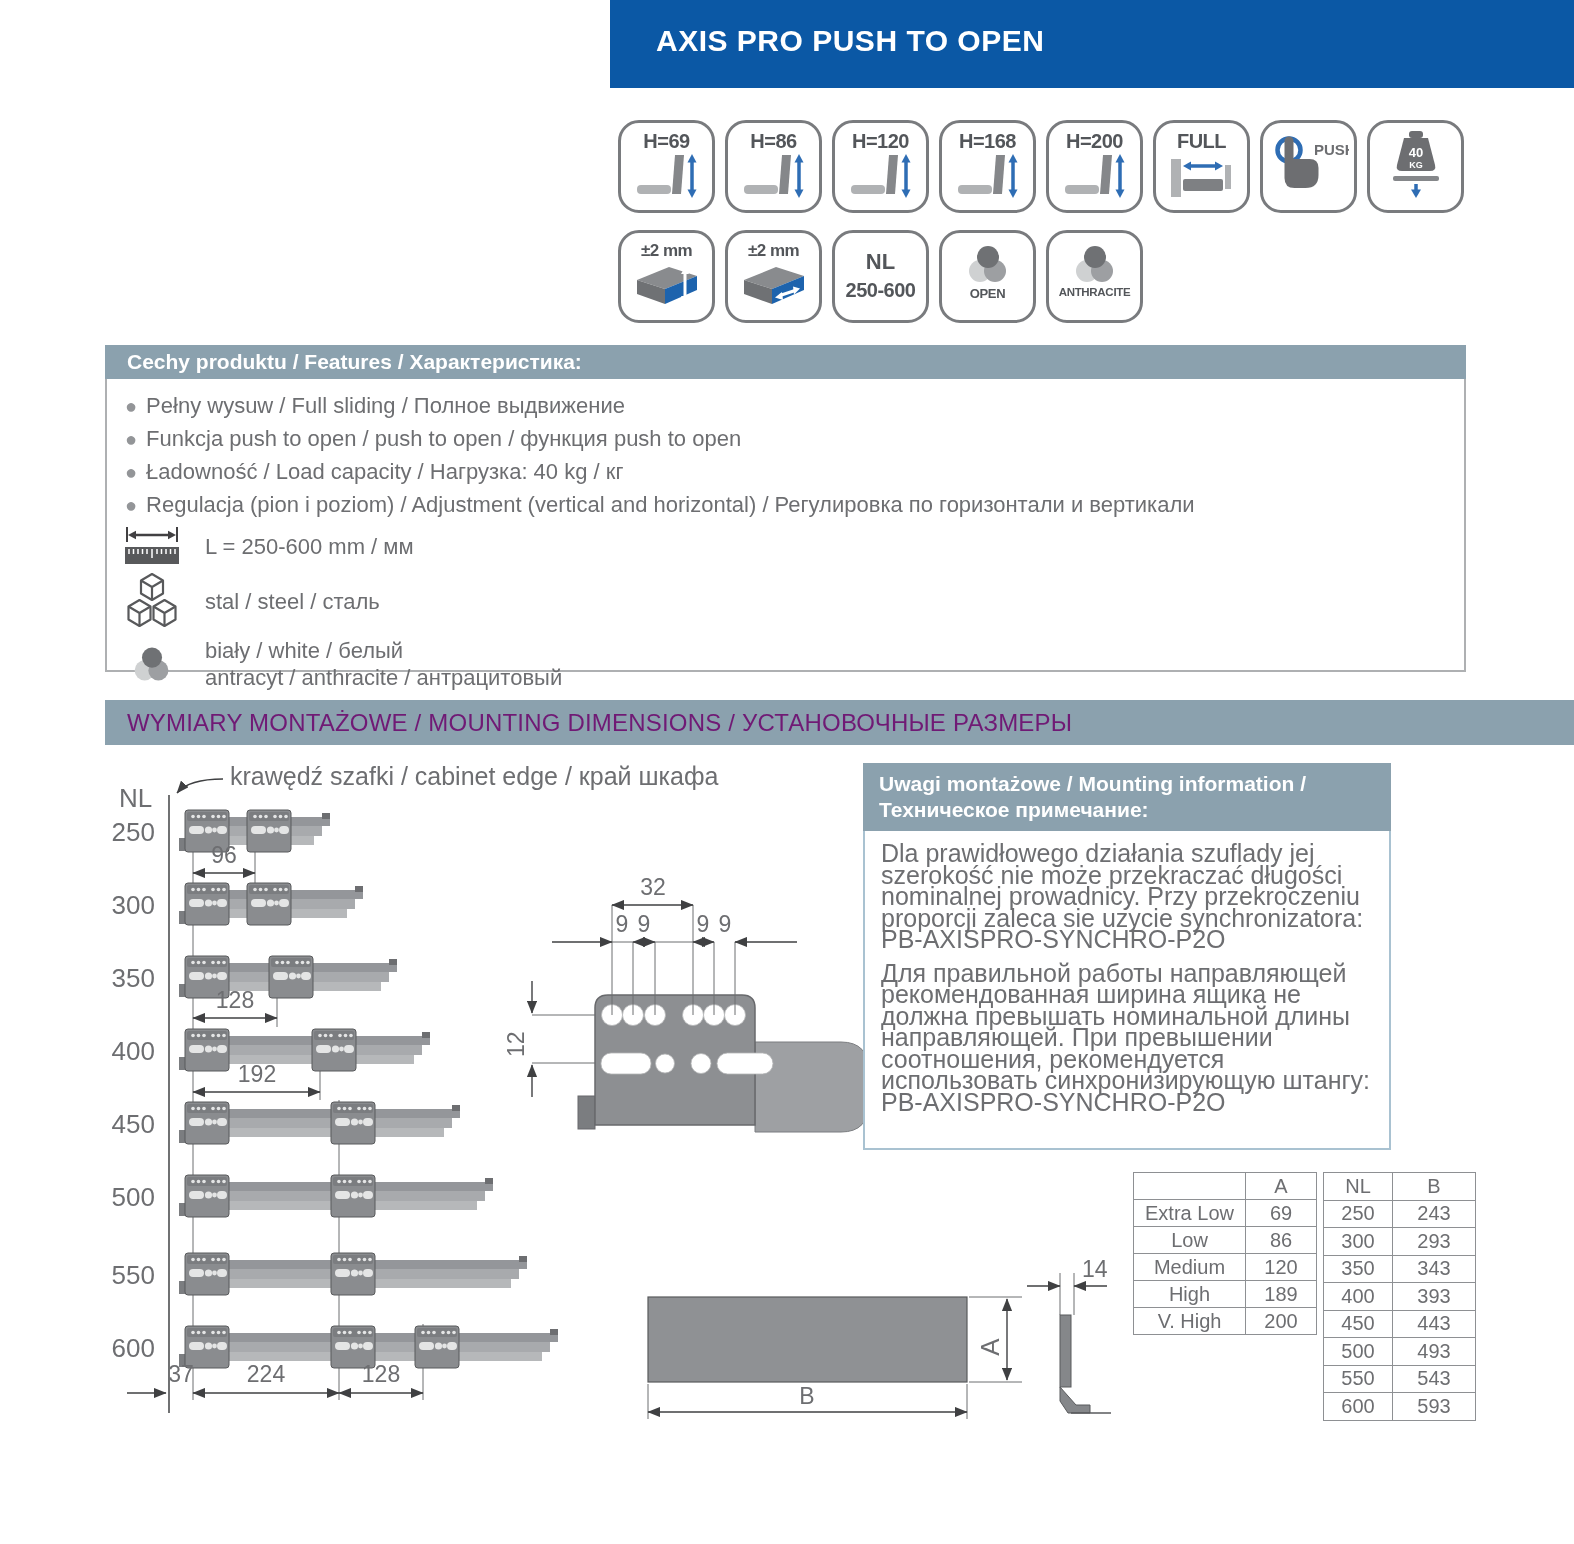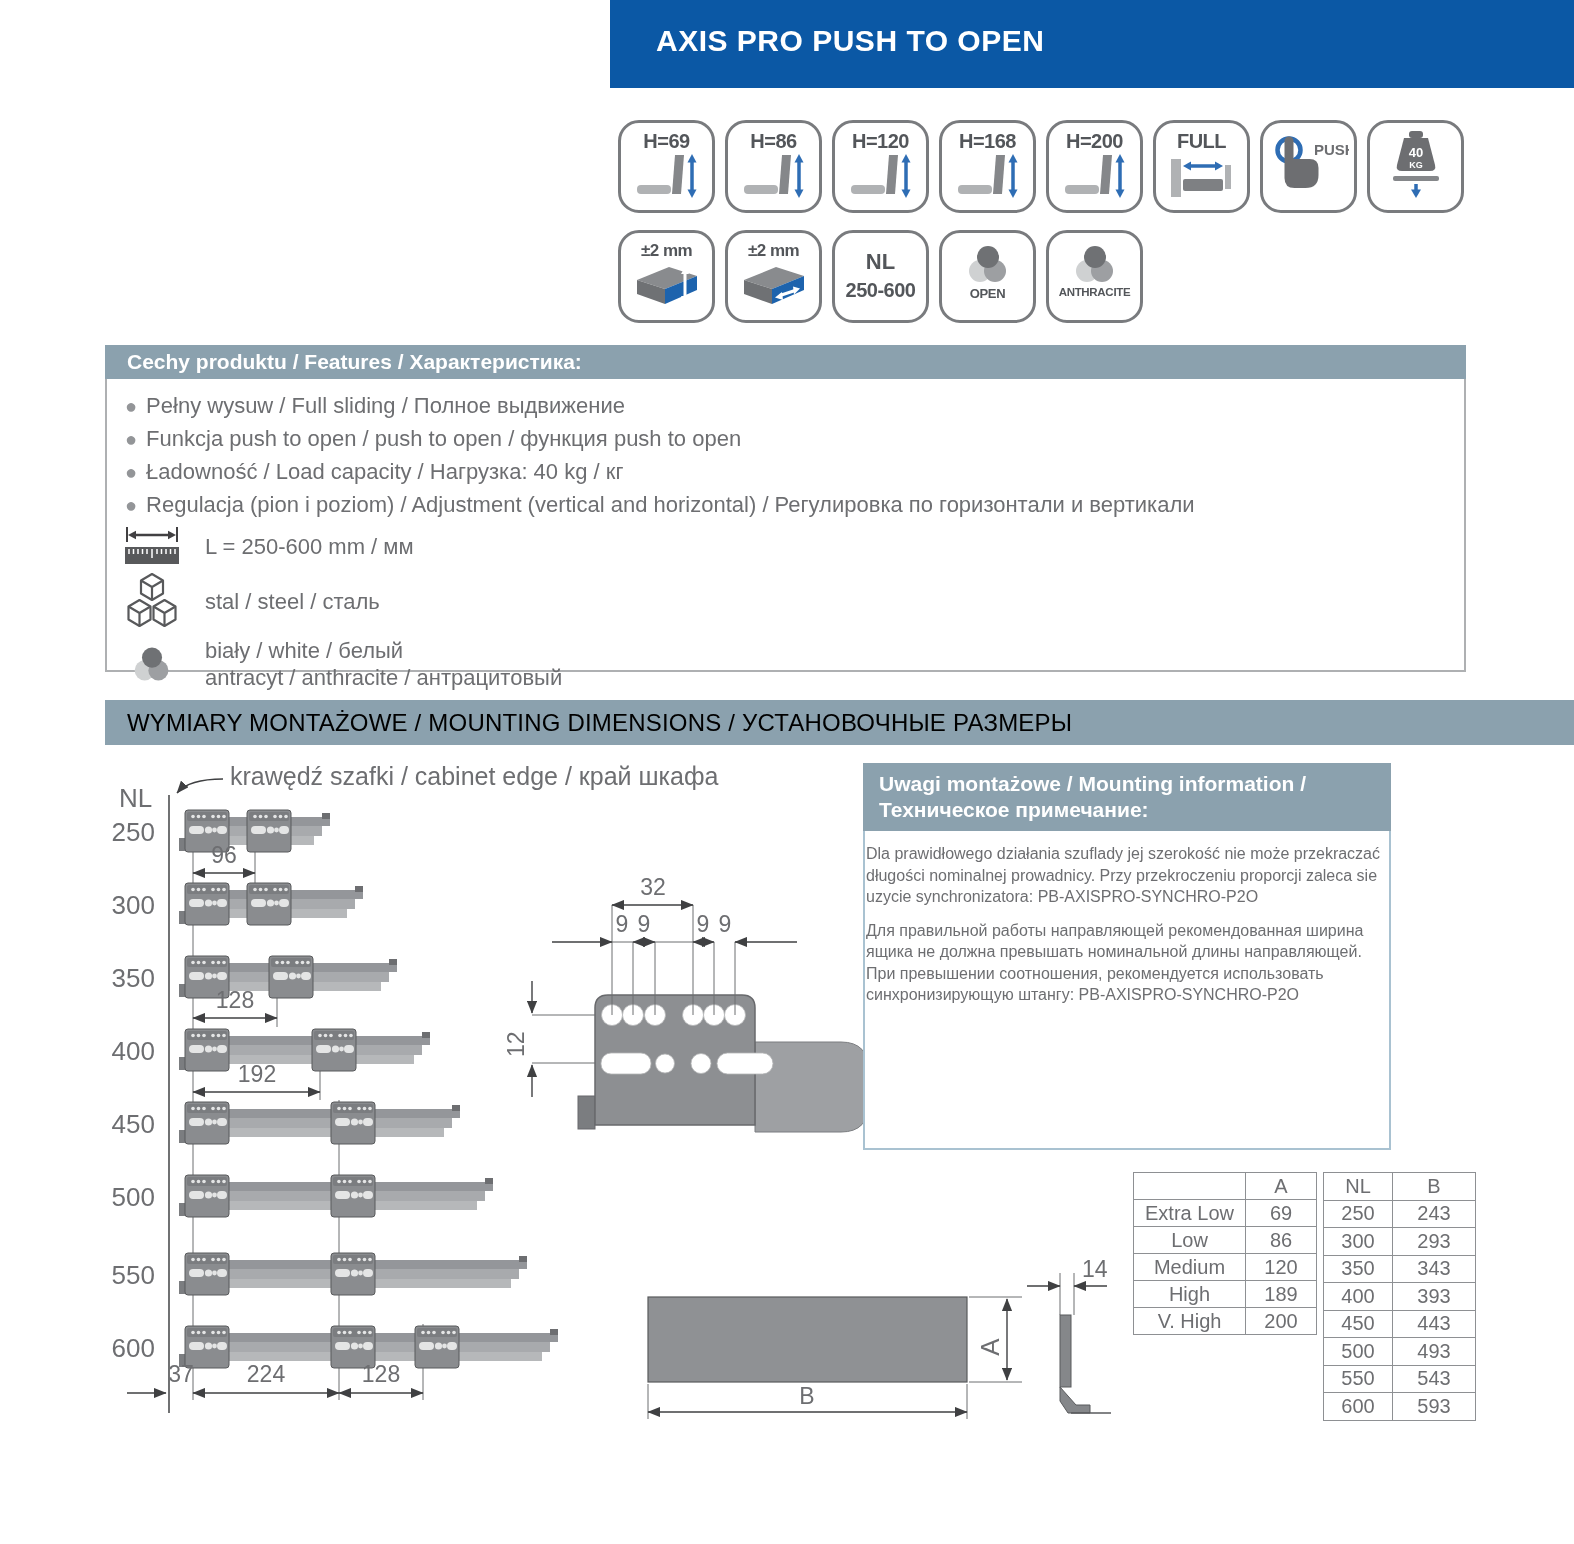--- a/index.html
+++ b/index.html
@@ -32,27 +32,27 @@
   .features-body{border:2px solid #aeb0b2;border-top:none;background:#fff;height:293px;
                  box-sizing:border-box;padding:8px 20px 6px 16px;}
   .feature-item{display:flex;align-items:baseline;gap:9px;font-size:22px;color:#6d6e71;
                 margin:5px 0 5px 2px;line-height:27px;}
   .bullet{color:#939598;font-size:20px;}
   .f-row{display:flex;align-items:center;gap:24px;margin-top:8px;}
   .f-ic-box{width:58px;display:flex;justify-content:center;}
   .f-text{font-size:22px;color:#6d6e71;line-height:27px;}
   
   .section-band{position:absolute;left:105px;top:700px;right:0;height:45px;background:#8ba1ae;
-                color:#000000;font-size:24px;line-height:45px;padding-left:22px;letter-spacing:.2px;}
+                color:#701a75;font-size:24px;line-height:45px;padding-left:22px;letter-spacing:.2px;}
   
   .info-box{position:absolute;left:863px;top:763px;width:528px;box-sizing:border-box;}
   .info-header{background:#8ba1ae;color:#fff;font-weight:bold;font-size:21px;line-height:26px;
                padding:8px 16px 8px 16px;}
   .info-body{border:2px solid #a9c2d1;border-top:none;background:#fff;color:#6d6e71;
-             font-size:16px;line-height:21.5px;padding:12px 1px;box-sizing:border-box;min-height:319px;}
+             font-size:25px;line-height:21.5px;padding:12px 16px;box-sizing:border-box;min-height:319px;}
   .info-body p{margin:0 0 12px 0;}
   
   .dtable{position:absolute;border-collapse:collapse;background:#fff;}
   .dtable td{border:1.5px solid #8e9093;color:#6d6e71;font-size:20px;text-align:center;
              padding:0 4px;height:26px;}
   .tableA{left:1133px;top:1172px;}
   .tableA td:first-child{width:103px;}
   .tableA td:last-child{width:62px;}
   .tableNL{left:1323px;top:1172px;}
   .tableNL td:first-child{width:60px;}

